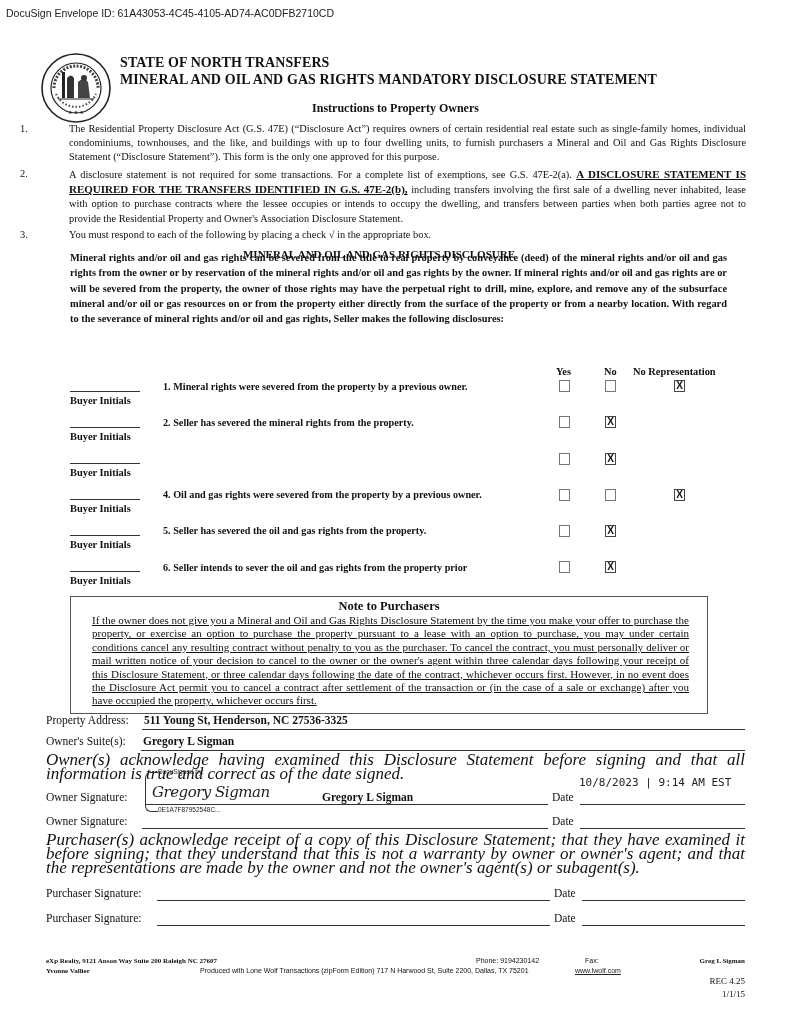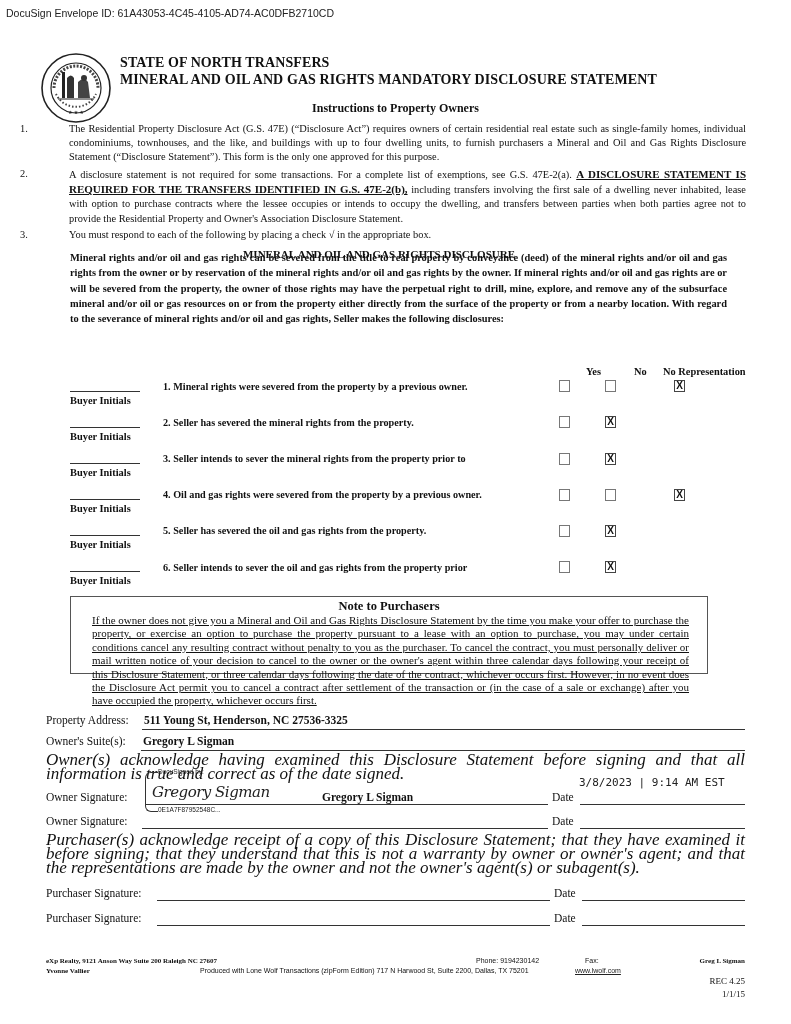--- a/index.html
+++ b/index.html
@@ -9,27 +9,27 @@
   .seal { left:40px; top:52px; width:72px; height:72px; }
   .title1 { left:120px; top:55px; font-size:14px; font-weight:bold; letter-spacing:0.1px; }
   .title2 { left:120px; top:72px; font-size:14px; font-weight:bold; letter-spacing:0.1px; }
   .instr-title { left:0; width:791px; top:101px; text-align:center; font-size:12px; font-weight:bold; }
   .num-item { left:20px; width:726px; font-size:10.4px; line-height:14.2px; text-align:justify; }
   .num-item .n { position:absolute; left:0; top:0; }
   .num-item .t { margin-left:49px; display:block; }
   .u { text-decoration:underline; font-weight:bold; font-size:11px; }
   .disc-title { left:0; width:758px; top:248px; text-align:center; font-size:11px; font-weight:bold; }
   .disc-body { left:70px; width:657px; top:250px; font-size:10.4px; font-weight:bold; line-height:15.3px; text-align:justify; }
-  .colhdr { font-size:10.4px; font-weight:bold;margin-left:30px; }
+  .colhdr { font-size:10.4px; font-weight:bold; }
   .initline { left:70px; width:70px; border-bottom:1px solid #333; height:0; }
   .initlbl { left:70px; font-size:10.4px; font-weight:bold; }
   .q { left:163px; font-size:10.2px; font-weight:bold; line-height:14.5px; }
   .cb { width:11px; height:12px; border:1px solid #777; box-sizing:border-box; font-family:"Liberation Sans", sans-serif; font-size:10px; font-weight:bold; line-height:10px; text-align:center; color:#111; background:#fff; }
   .cb.x { border-color:#444; }
-  .note-box { left:70px; top:596px; width:638px; height:78px; border:1px solid #555; box-sizing:border-box; }
+  .note-box { left:70px; top:596px; width:638px; height:118px; border:1px solid #555; box-sizing:border-box; }
   .note-title { left:0; width:100%; top:2px; text-align:center; font-size:12.5px; font-weight:bold; }
   .note-body { left:21px; width:597px; top:17px; font-size:11px; line-height:13.4px; text-align:justify;text-decoration:underline; }
   .field-lbl { font-size:11.5px; }
   .field-val { font-size:11.5px; font-weight:bold; }
   .line { border-bottom:1px solid #333; height:0; }
   .ital { font-style:italic; font-size:17px; line-height:14px; text-align:justify; }
   .mono { font-family:"DejaVu Sans Mono", monospace; font-size:11px; color:#222; }
   .docusign-bracket { left:145px; top:772px; width:12px; height:38px; border:1px solid #333; border-right:none; border-radius:6px 0 0 6px; }
   .ds-label { font-family:"Liberation Sans", sans-serif; font-size:6.5px; color:#222; }
   .sig-script { font-family:"DejaVu Serif", serif; font-style:italic; font-size:15px; color:#222; letter-spacing:-0.5px; }
@@ -95,21 +95,20 @@
 <div class="abs initlbl" style="top:431px;">Buyer Initials</div>
 <div class="abs q" style="top:416px;">
     <div>2. Seller has severed the mineral rights from the property.</div>
   </div>
 <div class="abs cb" style="left:559px; top:416px;"></div>
 <div class="abs cb x" style="left:605px; top:416px;">X</div>
 
 <div class="abs initline" style="top:463px;"></div>
 <div class="abs initlbl" style="top:467px;">Buyer Initials</div>
 <div class="abs q" style="top:452px;">
-  <div>3. Seller intends to sever the mineral rights from the property prior to</div>
 </div>
 <div class="abs cb" style="left:559px; top:453px;"></div>
 <div class="abs cb x" style="left:605px; top:453px;">X</div>
 
 <div class="abs initline" style="top:499px;"></div>
 <div class="abs initlbl" style="top:503px;">Buyer Initials</div>
 <div class="abs q" style="top:488px;">
     <div>4. Oil and gas rights were severed from the property by a previous owner.</div>
   </div>
 <div class="abs cb" style="left:559px; top:489px;"></div>
@@ -148,21 +147,21 @@
 <div class="abs ital" style="left:46px; top:753px; width:699px;">Owner(s) acknowledge having examined this Disclosure Statement before signing and that all information is true and  correct as of the date signed.</div>
 
 <div class="abs field-lbl" style="left:46px; top:791px;">Owner Signature:</div>
 <div class="abs docusign-bracket"></div>
 <div class="abs ds-label" style="left:158px; top:768px;">DocuSigned by:</div>
 <div class="abs sig-script" style="left:152px; top:783px;">Gregory Sigman</div>
 <div class="abs ds-label" style="left:158px; top:806px;">0E1A7F87952548C...</div>
 <div class="abs line" style="left:145px; top:804px; width:403px;"></div>
 <div class="abs field-val" style="left:322px; top:791px;">Gregory L  Sigman</div>
 <div class="abs field-lbl" style="left:552px; top:791px;">Date</div>
-<div class="abs mono" style="left:579px; top:776px;">3/8/2023 | 9:14 AM EST</div>
+<div class="abs mono" style="left:579px; top:776px;">10/8/2023 | 9:14 AM EST</div>
 <div class="abs line" style="left:580px; top:804px; width:165px;"></div>
 
 <div class="abs field-lbl" style="left:46px; top:815px;">Owner Signature:</div>
 <div class="abs line" style="left:142px; top:828px; width:406px;"></div>
 <div class="abs field-lbl" style="left:552px; top:815px;">Date</div>
 <div class="abs line" style="left:580px; top:828px; width:165px;"></div>
 
 <div class="abs ital" style="left:46px; top:833px; width:699px;">Purchaser(s) acknowledge receipt of a copy of this Disclosure Statement; that they have examined it before signing; that  they understand that this is not a warranty by owner or owner's agent; and that the representations are made by the  owner and not the owner's agent(s) or subagent(s).</div>
 
 <div class="abs field-lbl" style="left:46px; top:887px;">Purchaser Signature:</div>

